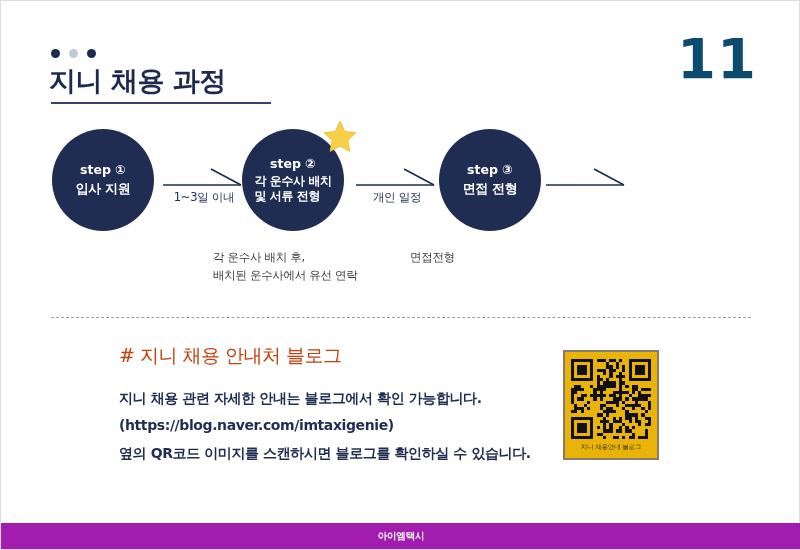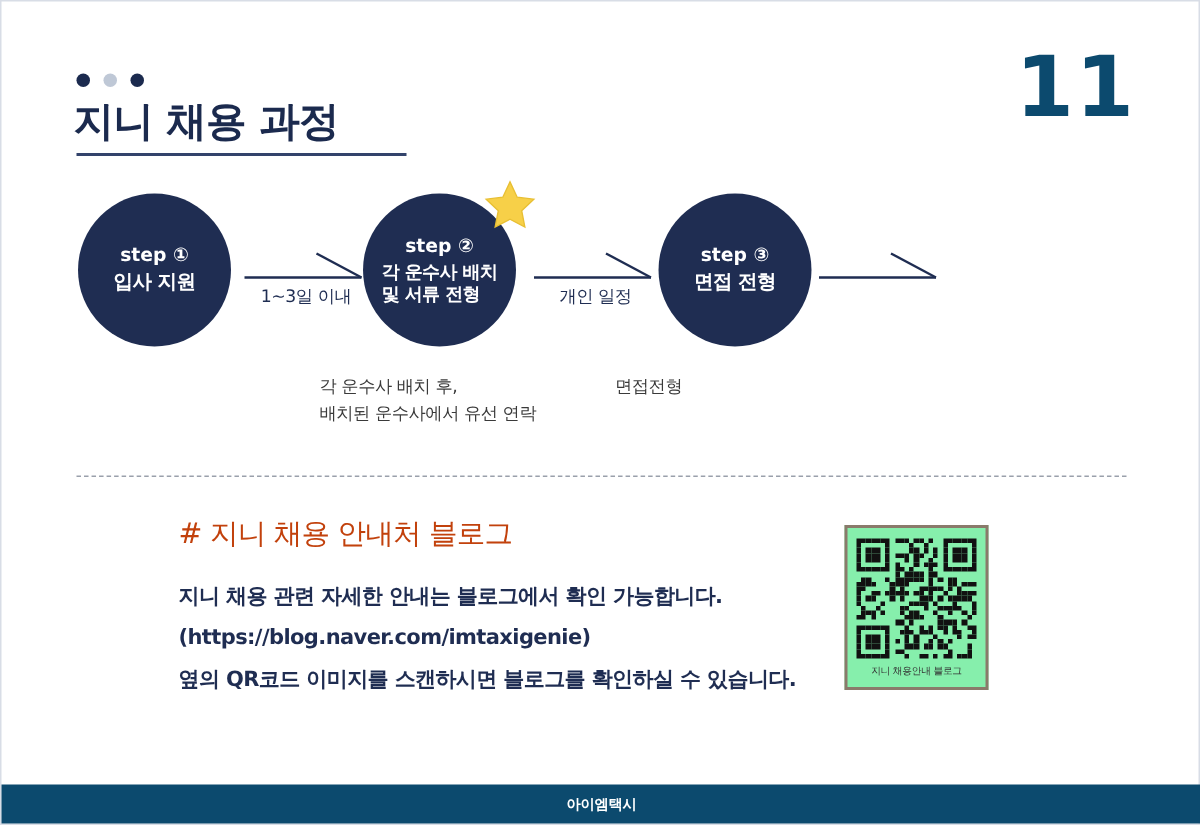--- a/index.html
+++ b/index.html
@@ -188,21 +188,21 @@
   .blog-line.url { font-weight: bold; }
 
   
   .qr-box {
     position: absolute;
     left: 562px;
     top: 349px;
     width: 96px;
     height: 110px;
     border: 2px solid #8a7a6b;
-    background: #86efac;
+    background: #eab308;
     box-sizing: border-box;
     padding: 7px 7px 3px 7px;
     display: flex;
     flex-direction: column;
     align-items: center;
   }
   .qr-grid {
     width: 80px;
     height: 80px;
     display: grid;
@@ -219,21 +219,21 @@
     white-space: nowrap;
   }
 
   
   .footer {
     position: absolute;
     left: 0;
     bottom: 0;
     width: 800px;
     height: 26px;
-    background: #0c4a6e;
+    background: #a21caf;
     color: #ffffff;
     display: flex;
     align-items: center;
     justify-content: center;
     font-size: 9.5px;
     font-weight: bold;
     letter-spacing: -0.2px;
   }
 </style>
 </head>

